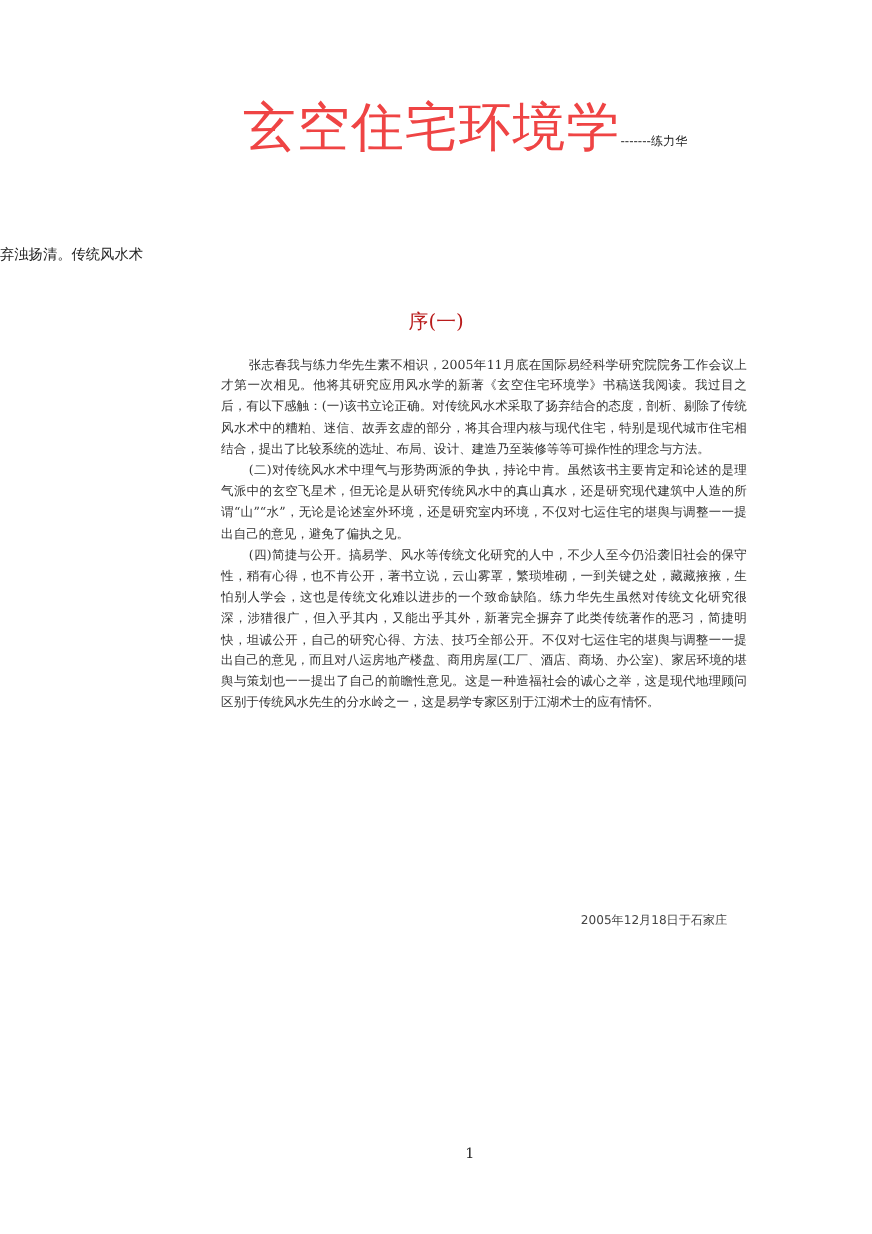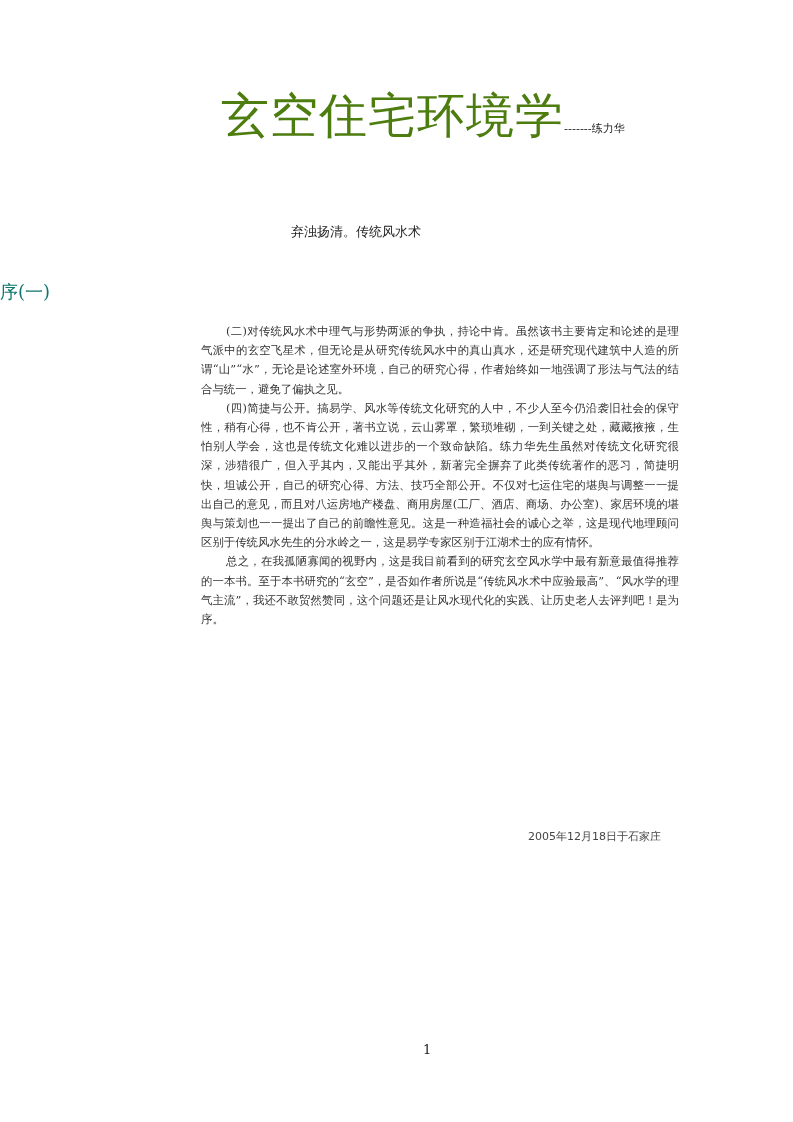--- a/index.html
+++ b/index.html
@@ -1,24 +1,24 @@
 <!DOCTYPE html>
 <html><head>
   <meta charset="utf-8">
   <style>
     html, body { margin: 0; padding: 0; background: #ffffff; }
     body { width: 793px; height: 1122px; position: relative; overflow: hidden;
            font-family: "DejaVu Serif", serif; color: #111; }
     .title { position: absolute; left: 221px; top: 84px; white-space: nowrap; }
-    .title-main { font-family: "DejaVu Sans", sans-serif; font-size: 48px; letter-spacing: 1px; color: #4d7c0f; margin-top: 20px; }
+    .title-main { font-family: "DejaVu Sans", sans-serif; font-size: 48px; letter-spacing: 1px; color: #ef4444; margin-top: 20px; }
     .title-author { font-family: "DejaVu Sans", sans-serif; font-size: 11px; color: #222; }
-    .subtitle { position: absolute; left: 0; width: 712px; top: 222px; text-align: center;
+    .subtitle { position: absolute; left: 0; width: 712px; top: 222px; 
                 font-size: 13px; line-height: 19px; color: #222; }
-    .preface-head { position: absolute; left: 0; width: 793px; top: 280px; 
-                    font-size: 18px; color: #0f766e; }
+    .preface-head { position: absolute; left: 0; width: 793px; top: 280px; text-align: center;
+                    font-size: 18px; color: #b91c1c; }
     .body-text { position: absolute; left: 201px; top: 322px; width: 478px;
                  font-size: 11.4px; line-height: 19.2px; color: #333; text-align: justify; }
     .body-text p { margin: 0; text-indent: 2.2em; }
     .signature { position: absolute; left: 528px; top: 829px; font-family: "DejaVu Sans", sans-serif;
                  font-size: 11px; color: #444; }
     .page-number { position: absolute; left: 423px; top: 1042px; font-size: 13px; color: #222; }
   </style>
 </head>
 <body>
 
@@ -26,20 +26,20 @@
   <span class="title-main">玄空住宅环境学</span><span class="title-author">-------练力华</span>
 </div>
 
 <div class="subtitle">
   <div>弃浊扬清。传统风水术</div>
 </div>
 
 <div class="preface-head">序(一)</div>
 
 <div class="body-text">
-  <p>(二)对传统风水术中理气与形势两派的争执，持论中肯。虽然该书主要肯定和论述的是理气派中的玄空飞星术，但无论是从研究传统风水中的真山真水，还是研究现代建筑中人造的所谓“山”“水”，无论是论述室外环境，自己的研究心得，作者始终如一地强调了形法与气法的结合与统一，避免了偏执之见。</p>
+  <p>张志春我与练力华先生素不相识，2005年11月底在国际易经科学研究院院务工作会议上才第一次相见。他将其研究应用风水学的新著《玄空住宅环境学》书稿送我阅读。我过目之后，有以下感触：(一)该书立论正确。对传统风水术采取了扬弃结合的态度，剖析、剔除了传统风水术中的糟粕、迷信、故弄玄虚的部分，将其合理内核与现代住宅，特别是现代城市住宅相结合，提出了比较系统的选址、布局、设计、建造乃至装修等等可操作性的理念与方法。</p>
+  <p>(二)对传统风水术中理气与形势两派的争执，持论中肯。虽然该书主要肯定和论述的是理气派中的玄空飞星术，但无论是从研究传统风水中的真山真水，还是研究现代建筑中人造的所谓“山”“水”，无论是论述室外环境，还是研究室内环境，不仅对七运住宅的堪舆与调整一一提出自己的意见，避免了偏执之见。</p>
   <p>(四)简捷与公开。搞易学、风水等传统文化研究的人中，不少人至今仍沿袭旧社会的保守性，稍有心得，也不肯公开，著书立说，云山雾罩，繁琐堆砌，一到关键之处，藏藏掖掖，生怕别人学会，这也是传统文化难以进步的一个致命缺陷。练力华先生虽然对传统文化研究很深，涉猎很广，但入乎其内，又能出乎其外，新著完全摒弃了此类传统著作的恶习，简捷明快，坦诚公开，自己的研究心得、方法、技巧全部公开。不仅对七运住宅的堪舆与调整一一提出自己的意见，而且对八运房地产楼盘、商用房屋(工厂、酒店、商场、办公室)、家居环境的堪舆与策划也一一提出了自己的前瞻性意见。这是一种造福社会的诚心之举，这是现代地理顾问区别于传统风水先生的分水岭之一，这是易学专家区别于江湖术士的应有情怀。</p>
-  <p>总之，在我孤陋寡闻的视野内，这是我目前看到的研究玄空风水学中最有新意最值得推荐的一本书。至于本书研究的“玄空”，是否如作者所说是“传统风水术中应验最高”、“风水学的理气主流”，我还不敢贸然赞同，这个问题还是让风水现代化的实践、让历史老人去评判吧！是为序。</p>
 </div>
 
 <div class="signature">2005年12月18日于石家庄</div>
 
 <div class="page-number">1</div>
 
 </body></html>

